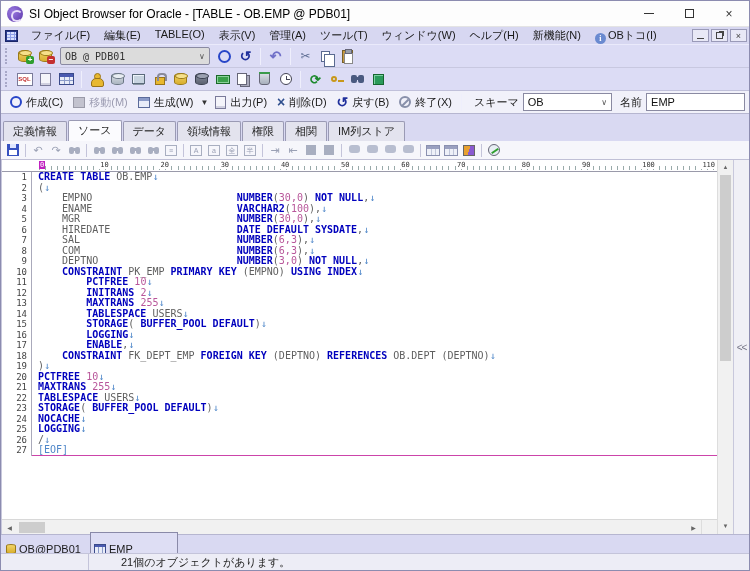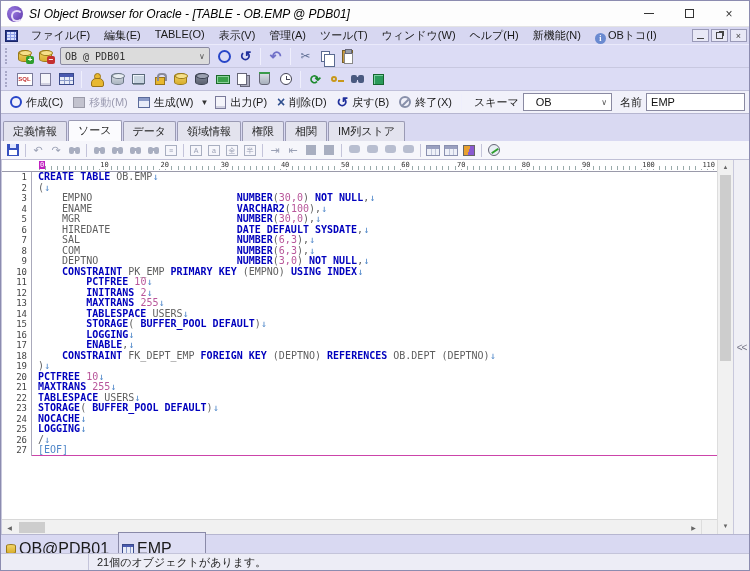--- a/index.html
+++ b/index.html
@@ -4,21 +4,21 @@
 <style>
   * { margin:0; padding:0; box-sizing:border-box; }
   html,body { width:750px; height:571px; overflow:hidden; }
   body { font-family:"Liberation Sans", sans-serif; font-size:11px; color:#111; background:#fff; }
   .win { width:750px; height:571px; border:1px solid #8c8cb0; display:flex; flex-direction:column; background:#d9d9f2; }
 
   
   .titlebar { height:26px; background:#fdfdfd; display:flex; align-items:center; padding:0 0 0 6px; border-bottom:1px solid #e4e4e4; flex:0 0 auto; }
   .appicon { width:16px; height:16px; border-radius:50%; background:radial-gradient(circle at 35% 35%, #9a7ae0, #5a34a8); margin-right:6px; position:relative; flex:0 0 auto; }
   .appicon::after { content:""; position:absolute; left:4px; top:4px; width:8px; height:8px; border-radius:50%; border:2px solid #e8defa; border-right-color:transparent; }
-  .titletext { font-size:12px; color:#000; flex:1 1 auto; white-space:nowrap; overflow:hidden;font-style:italic; }
+  .titletext { font-size:12px; color:#000; flex:1 1 auto; white-space:nowrap; overflow:hidden; }
   .wbtns { display:flex; height:100%; flex:0 0 auto; }
   .wbtn { width:40px; display:flex; align-items:center; justify-content:center; font-size:12px; color:#333; }
   .wbtn .mini { width:10px; border-bottom:1px solid #333; height:1px; }
   .wbtn .maxi { width:9px; height:9px; border:1px solid #333; }
 
   
   .menubar { height:17px; background:#d7d7f1; display:flex; align-items:center; padding:0 2px; flex:0 0 auto; }
   .mdi-ico { width:13px; height:12px; background:#2a3a8c; border:1px solid #1a2668; margin:0 6px 0 2px; position:relative; }
   .mdi-ico::after { content:""; position:absolute; inset:1px; background:
      linear-gradient(90deg, transparent 0 3px, #8ea0e8 3px 4px, transparent 4px 7px, #8ea0e8 7px 8px, transparent 8px),
@@ -96,21 +96,21 @@
   .a-create { width:12px; height:12px; border-radius:50%; border:2px solid #2846c8; }
   .a-move { width:12px; height:11px; background:#c2c2ce; border:1px solid #9a9aa8; }
   .a-gen { width:12px; height:11px; background:#e8ecf8; border:1px solid #5a6a9a; box-shadow:inset 0 3px 0 #8a9ac8; }
   .a-dd { font-size:8px; color:#333; margin:0 2px; }
   .a-del { color:#2f4f8e; font-size:14px; font-weight:bold; line-height:12px; }
   .a-revert { color:#20309c; font-size:14px; font-weight:bold; line-height:13px; }
   .a-close { width:12px; height:12px; border-radius:50%; border:2px solid #8890aa; position:relative; }
   .a-close::after { content:""; position:absolute; left:-1px; top:4px; width:10px; height:2px; background:#8890aa; transform:rotate(-45deg); }
   .flabel { font-size:11px; color:#1a1a1a; margin:0 4px 0 8px; white-space:nowrap; }
   .combo2 { width:112px; height:18px; background:#fff; border:1px solid #8a8aa2; display:flex; align-items:center; }
-  .combo2 .val { flex:1; padding-left:12px; font-size:11px; }
+  .combo2 .val { flex:1; padding-left:4px; font-size:11px; }
   .tfield { width:124px; height:18px; background:#fff; border:1px solid #8a8aa2; display:flex; align-items:center; }
   .tfield .val { padding-left:4px; font-size:11px; }
 
   
   .tabstrip { height:27px; background:#d9d9f2; display:flex; align-items:flex-end; padding:2px 2px 0 2px; flex:0 0 auto; }
   .tab { padding:2px 9px 2px 9px; font-size:11px; background:#e3e3ee; border:1px solid #9a9ab4; border-bottom:none; border-radius:2px 2px 0 0; margin-right:1px; color:#222; white-space:nowrap; }
   .tab.active { background:#fbfbfe; padding-bottom:3px; }
 
   
   .edtoolbar { height:19px; background:#f6f6fb; border-bottom:1px solid #c0c0d6; display:flex; align-items:center; padding:0 3px; flex:0 0 auto; }
@@ -159,29 +159,29 @@
   .vscroll { width:16px; background:#f1f1f1; border-left:1px solid #ddd; display:flex; flex-direction:column; flex:0 0 auto; }
   .varrow { height:15px; text-align:center; font-size:6px; color:#666; line-height:15px; }
   .vtrack { flex:1; position:relative; }
   .vthumb { position:absolute; left:2px; top:0; width:11px; height:186px; background:#cdcdcd; }
 
   .sidestrip { width:16px; background:#f0f0f6; border-left:1px solid #c8c8dc; display:flex; align-items:center; justify-content:center; flex:0 0 auto; }
   .collapse { color:#778; font-size:10px; letter-spacing:-1px; }
 
   
   .taskbar { height:19px; background:#d9d9f2; border-top:1px solid #b6b6d0; display:flex; align-items:center; padding:0 2px; gap:3px; flex:0 0 auto; }
-  .titem { display:flex; align-items:center; gap:3px; padding:11px 6px 1px 3px; font-size:16px; color:#1a1a1a; height:24px; white-space:nowrap; }
+  .titem { display:flex; align-items:center; gap:3px; padding:11px 6px 1px 3px; font-size:11px; color:#1a1a1a; height:24px; white-space:nowrap; }
   .titem.active { border:1px solid #8a8aa8; background:#dedef4; min-width:88px; }
   .scyl { width:10px; height:10px; background:linear-gradient(#f2d468,#d8ae2e); border:1px solid #9a7a18; border-radius:5px/2px; }
   .sgrid { width:12px; height:10px; border:1px solid #3a4a8a; background:
      linear-gradient(#4a5ab0 0 2px, transparent 2px),
      linear-gradient(90deg, transparent 0 3px, #8a9ac8 3px 4px, transparent 4px 7px, #8a9ac8 7px 8px, transparent 8px), #e8ecf8; }
   .statusbar { height:17px; background:#ededf6; border-top:1px solid #c4c4da; display:flex; align-items:center; flex:0 0 auto; }
   .st-cell { width:88px; height:100%; border-right:1px solid #c4c4da; }
-  .st-msg { padding-left:8px; font-size:11px; color:#222; }
+  .st-msg { padding-left:8px; font-size:11px; color:#222;margin-left:24px; }
 </style>
 </head>
 <body>
 
 <div class="win">
 
   <div class="titlebar">
     <span class="appicon"></span>
     <span class="titletext">SI Object Browser for Oracle - [TABLE - OB.EMP @ PDB01]</span>
     <span class="wbtns">

